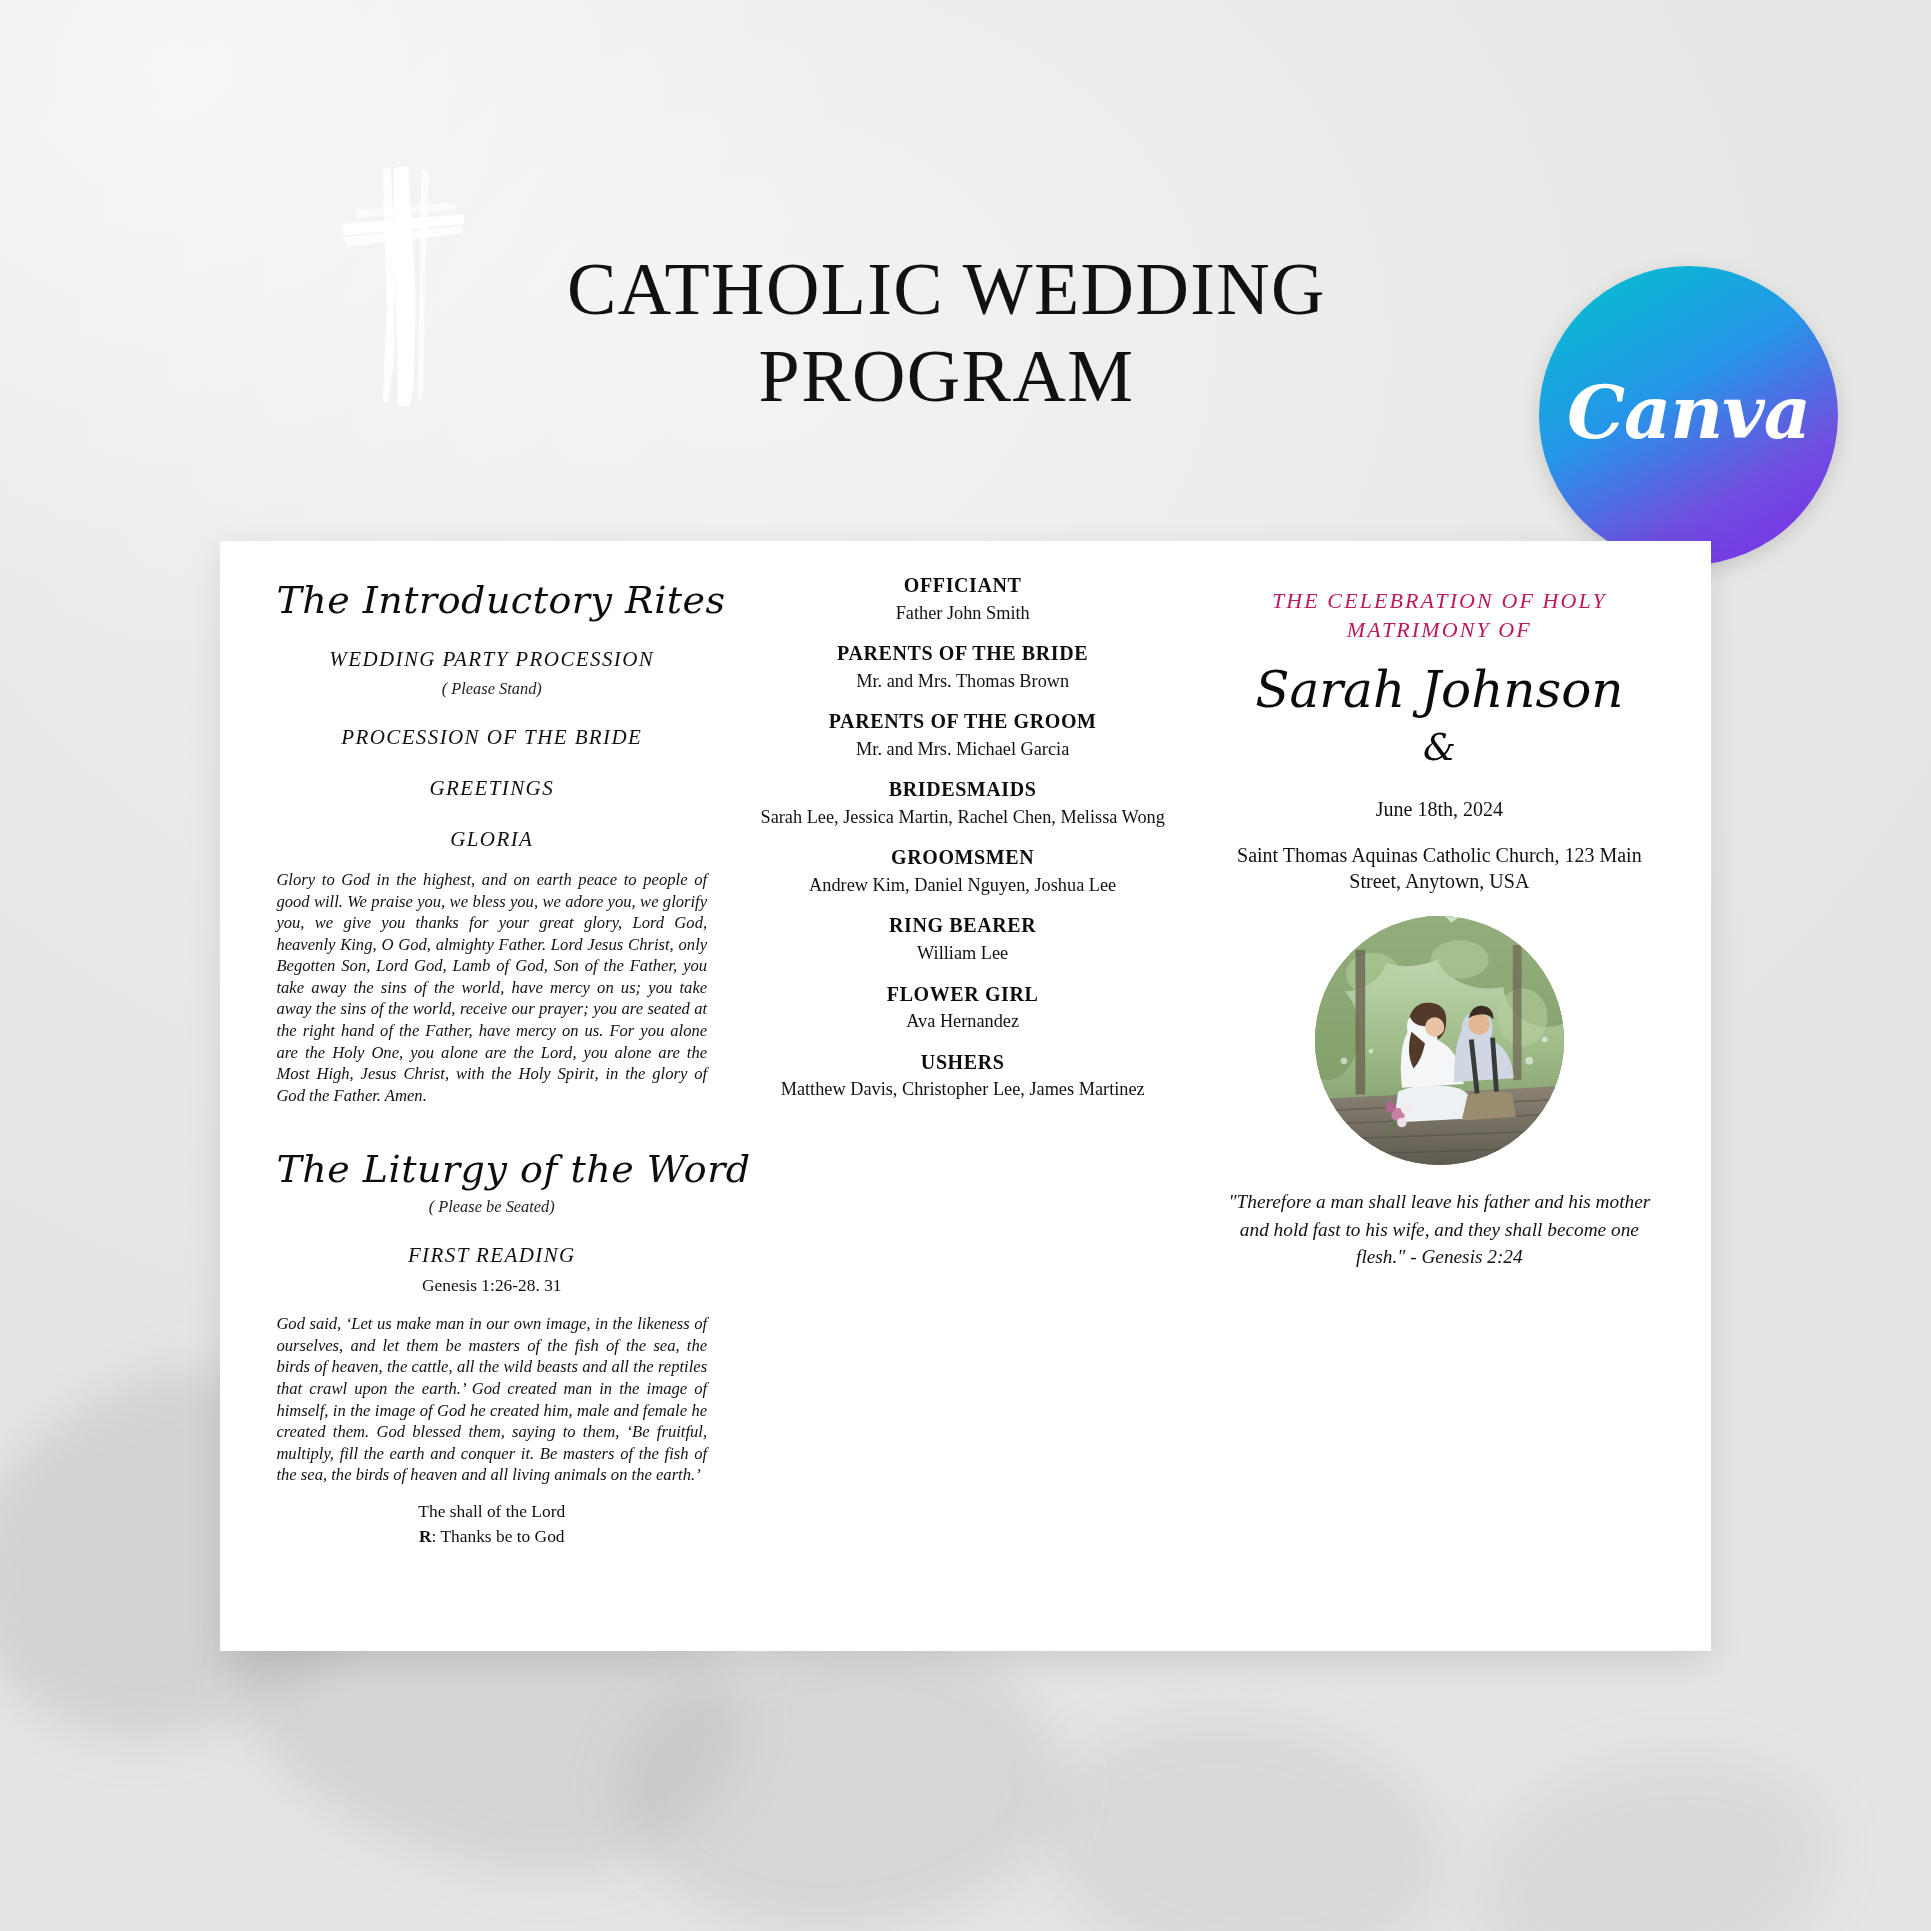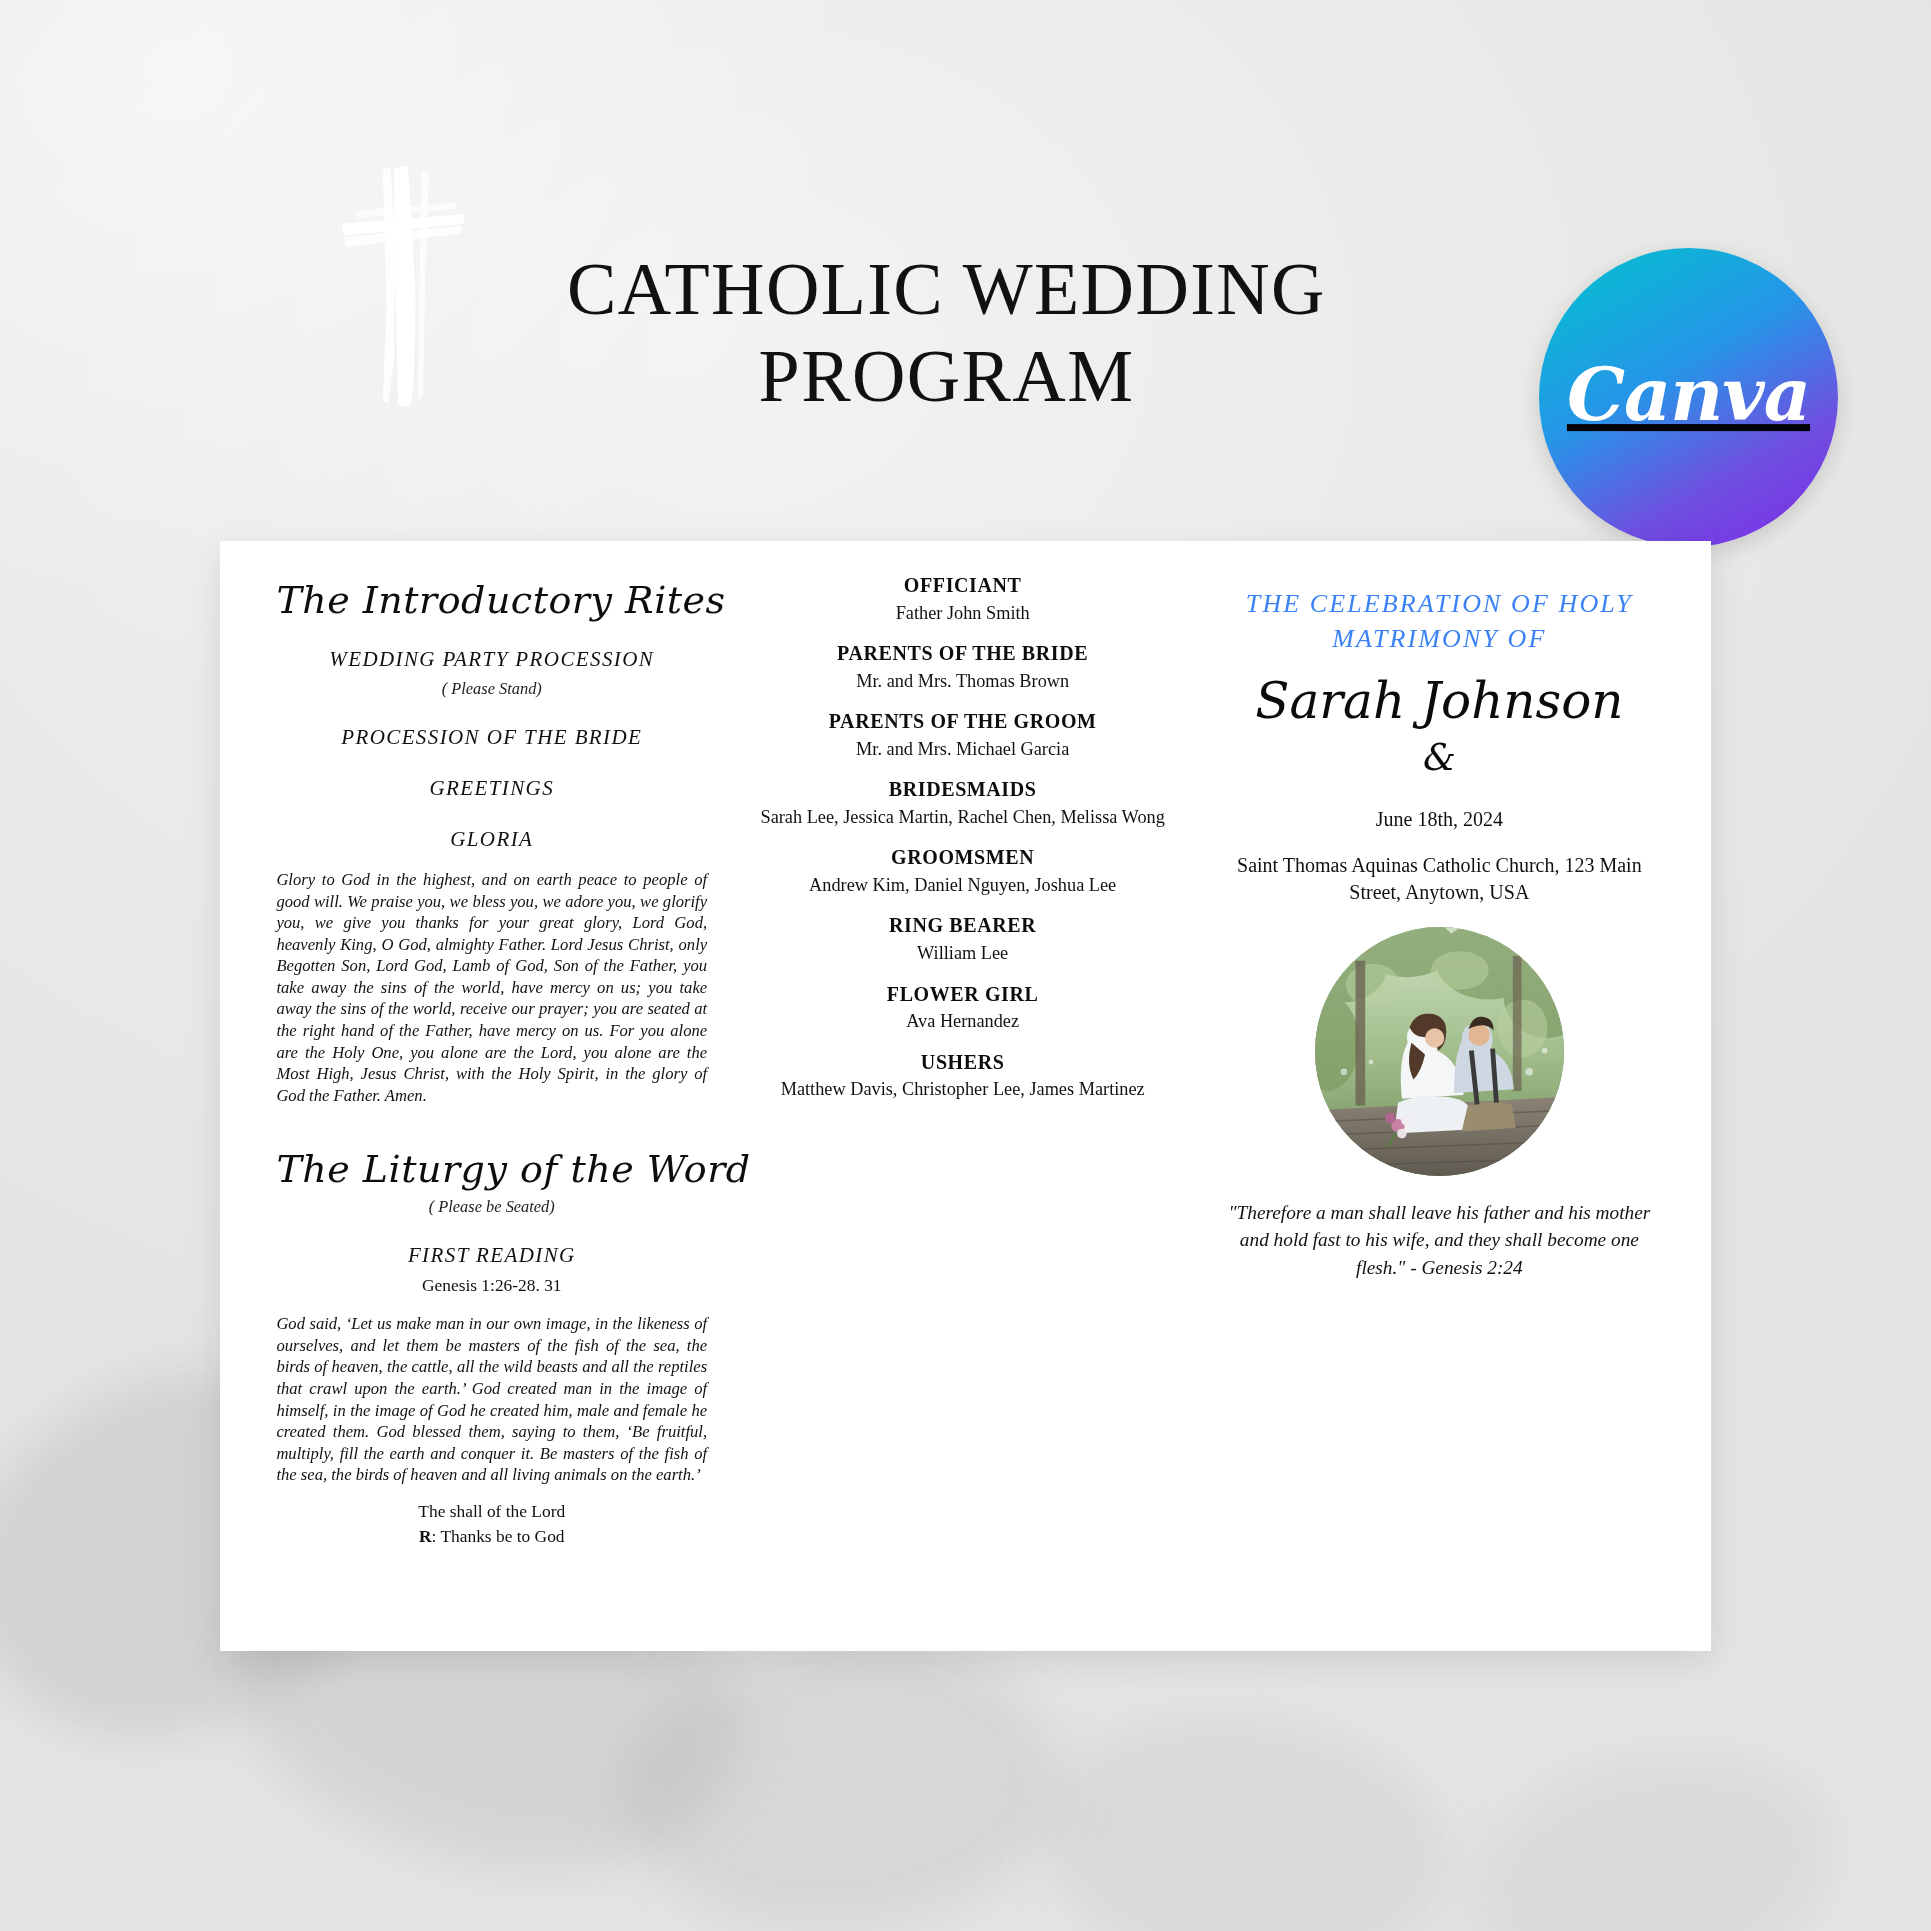--- a/index.html
+++ b/index.html
@@ -76,26 +76,26 @@
     font-size: 74px;
     letter-spacing: 1.4px;
     line-height: 1.18;
     color: #111;
   }
   #title .line2 { display: block; }
 
   
   #canva-badge {
     position: absolute;
-    left: 1539px; top: 248px;
+    left: 1539px; top: 266px;
     width: 299px; height: 299px;
     border-radius: 50%;
     background: linear-gradient(150deg, #00c4cc 0%, #2596e8 42%, #6f4fe0 72%, #7d2ae8 100%);
     box-shadow: 0 5.8px 21px rgba(0,0,0,0.14);
-    display: flex; align-items: center; justify-content: center; text-decoration: underline;
+    display: flex; align-items: center; justify-content: center;
   }
   #canva-badge .canva-text {
     color: #fff;
     font-family: "DejaVu Serif", serif;
     font-style: italic;
     font-weight: bold;
     font-size: 73px;
     letter-spacing: -1px;
     transform: translateY(-3.9px);
   }
@@ -179,24 +179,24 @@
     text-align: center;
     font-size: 18.3px;
     color: #111;
     margin: 0 0 18.3px 0;
   }
 
   
   .celebration {
     text-align: center;
     font-style: italic;
-    font-size: 26px;
+    font-size: 22px;
     letter-spacing: 2.1px;
     line-height: 1.35;
-    color: #3b82f6;
+    color: #be185d;
     margin: 11.6px 0 17.4px 0;
   }
   .couple-name {
     font-family: "DejaVu Serif", serif;
     font-style: italic;
     font-size: 50px;
     text-align: center;
     color: #0b0b0b;
     line-height: 1.15;
     margin: 5.8px 0;

